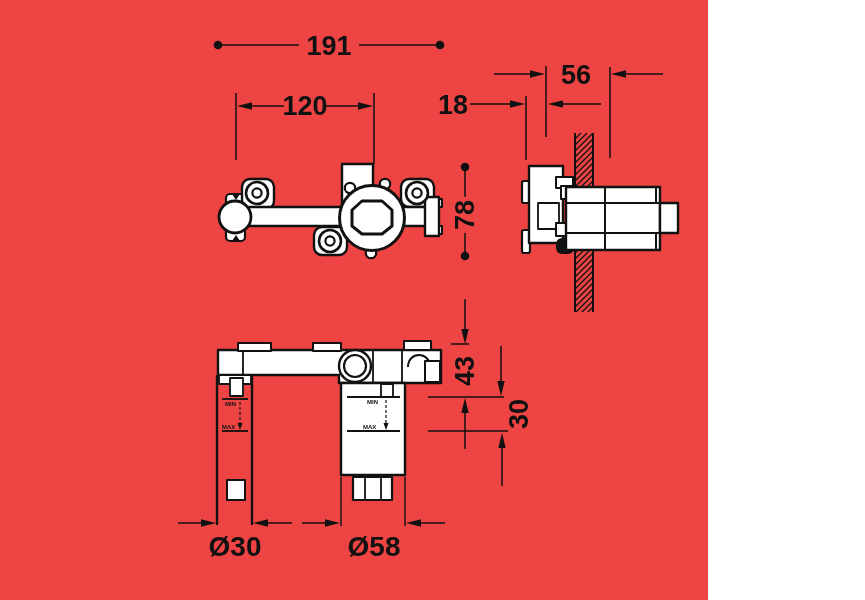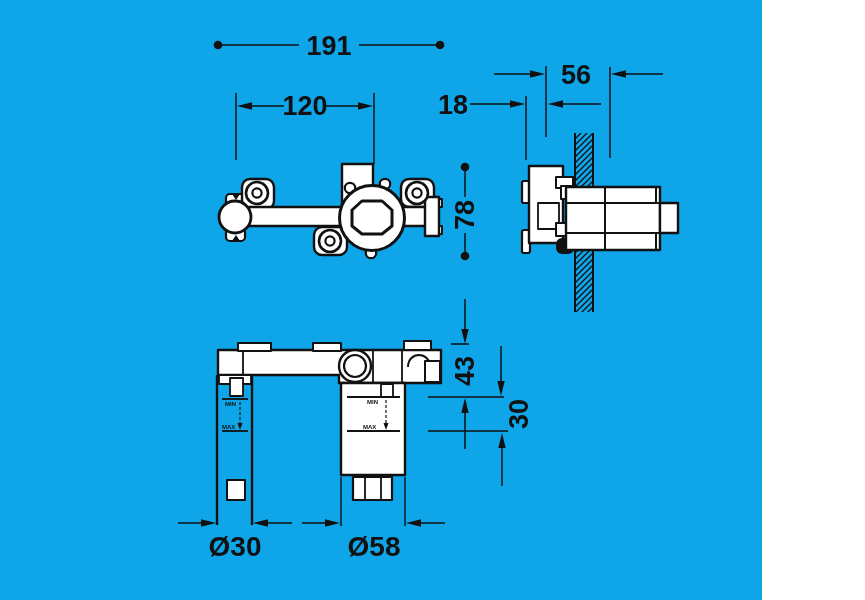--- a/index.html
+++ b/index.html
@@ -1,16 +1,16 @@
 <!DOCTYPE html>
 <html><head>
 <meta charset="utf-8">
 <style>
   html,body{margin:0;padding:0;background:#fff}
-  .sheet{position:relative;width:762px;height:600px;background:#0ea5e9;overflow:hidden;
+  .sheet{position:relative;width:708px;height:600px;background:#ef4444;overflow:hidden;
          font-family:"Liberation Sans",sans-serif}
   svg{display:block}
   .dim{font:bold 27px "Liberation Sans",sans-serif;fill:#111}
   .dim-lg{font:bold 28px "Liberation Sans",sans-serif;fill:#111}
   .tiny{font:bold 6px "Liberation Sans",sans-serif;fill:#111}
 </style>
 </head>
 <body>
 
 <div class="sheet">

